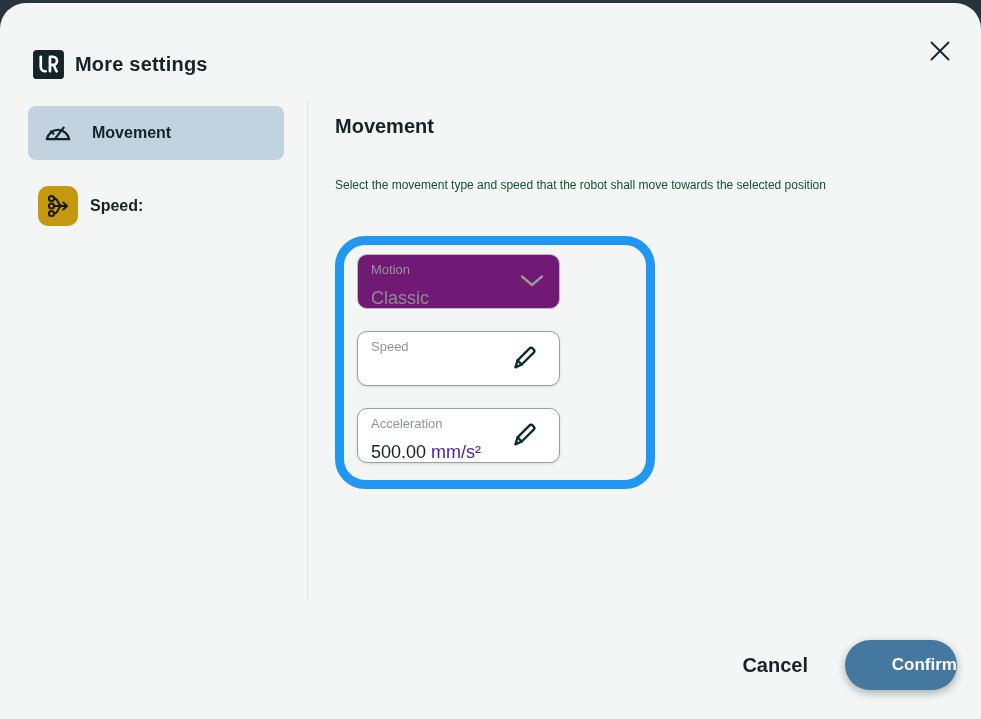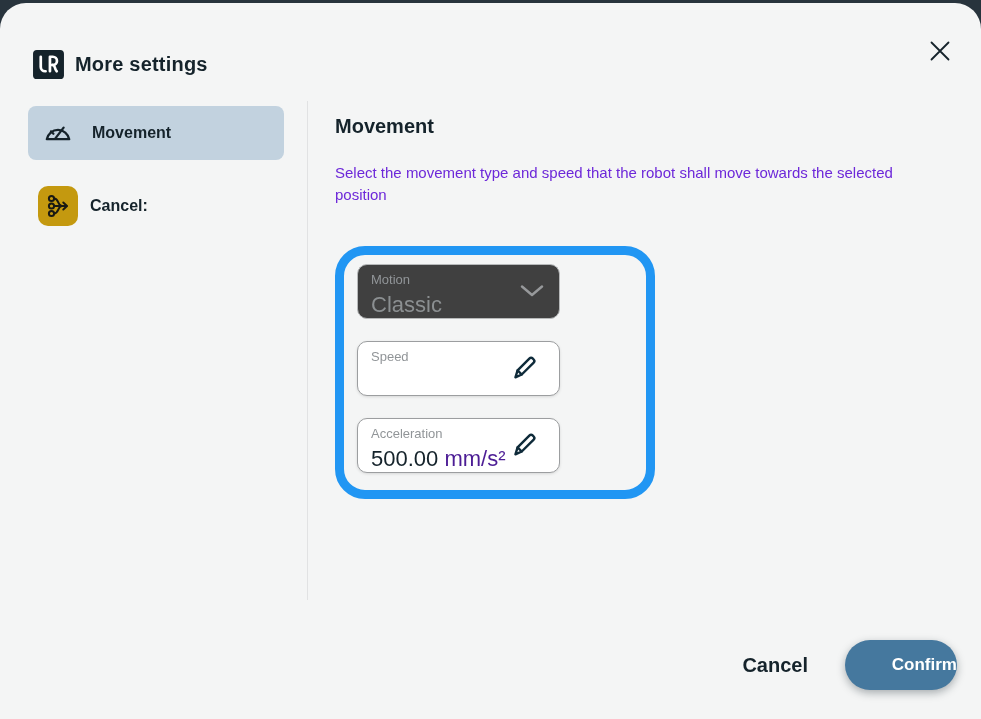--- a/index.html
+++ b/index.html
@@ -34,33 +34,33 @@
     cursor:pointer;
   }
   .side-label { font-size:16px; font-weight:700; }
   .until-badge {
     width:40px; height:40px; border-radius:10px; background:#c4990f;
     display:flex; align-items:center; justify-content:center; flex:0 0 auto;
   }
   
   .main { flex:1; padding:22px 30px 0 28px; }
   .main h1 { font-size:20px; font-weight:700; }
-  .desc { margin-top:24px; font-size:15px; line-height:22px; max-width:595px; color:#6d28d9; }
+  .desc { margin-top:36px; font-size:12px; line-height:22px; max-width:595px; color:#14532d; }
   .highlight-box {
     margin-top:40px; width:320px; height:253px;
     border:9px solid #2196f3; border-radius:30px;
     padding:9px 0 0 13px;
   }
   .field {
     position:relative; width:203px; height:55px; border-radius:10px;
     padding:7px 12px 0 13px; margin-bottom:22px;
   }
   .field-label { font-size:13px; color:#919598; display:block; }
-  .field-value { font-size:22px; margin-top:5px; display:block; }
-  .select-field { background:#404040; border:1px solid #b7b9ba; }
+  .field-value { font-size:18px; margin-top:11px; display:block; }
+  .select-field { background:#701a75; border:1px solid #b7b9ba; }
   .select-field .field-value { color:#8b8f91; }
   .text-field { background:#ffffff; border:1px solid #9c9ea0; box-shadow:0 1px 3px rgba(0,0,0,.12); cursor:pointer; }
   .text-field .field-value { color:#15232b; }
   .unit { color:#4c1d95; }
   .chevron { position:absolute; right:15px; top:50%; transform:translateY(-50%); }
   .edit-ic { position:absolute; right:20px; top:50%; transform:translateY(-50%); cursor:pointer; }
   
   .footer { position:absolute; right:24px; bottom:29px; display:flex; align-items:center; gap:37px; }
   .cancel-btn { background:none; border:none; font-family:inherit; font-size:20px; font-weight:700; color:#15232b; cursor:pointer; }
   .confirm-btn {
@@ -114,21 +114,21 @@
           <svg width="26" height="28" viewBox="0 0 26 28" fill="none" stroke="#191913" stroke-width="2" stroke-linecap="round" stroke-linejoin="round">
             <circle cx="6.5" cy="6.5" r="2.6"></circle>
             <circle cx="6.5" cy="14" r="2.6"></circle>
             <circle cx="6.5" cy="21.5" r="2.6"></circle>
             <path d="M9.2 6.5 C14 6.5 12.5 14 17 14"></path>
             <path d="M9.2 21.5 C14 21.5 12.5 14 17 14"></path>
             <path d="M9.2 14 H21.5"></path>
             <path d="M18.3 10.5 L22 14 L18.3 17.5"></path>
           </svg>
         </span>
-        <span class="side-label">Cancel:</span>
+        <span class="side-label">Speed:</span>
       </div>
     </div>
 
     <div class="main">
       <h1>Movement</h1>
       <p class="desc">Select the movement type and speed that the robot shall move towards the selected position</p>
 
       <div class="highlight-box">
 
         <div class="field select-field">

